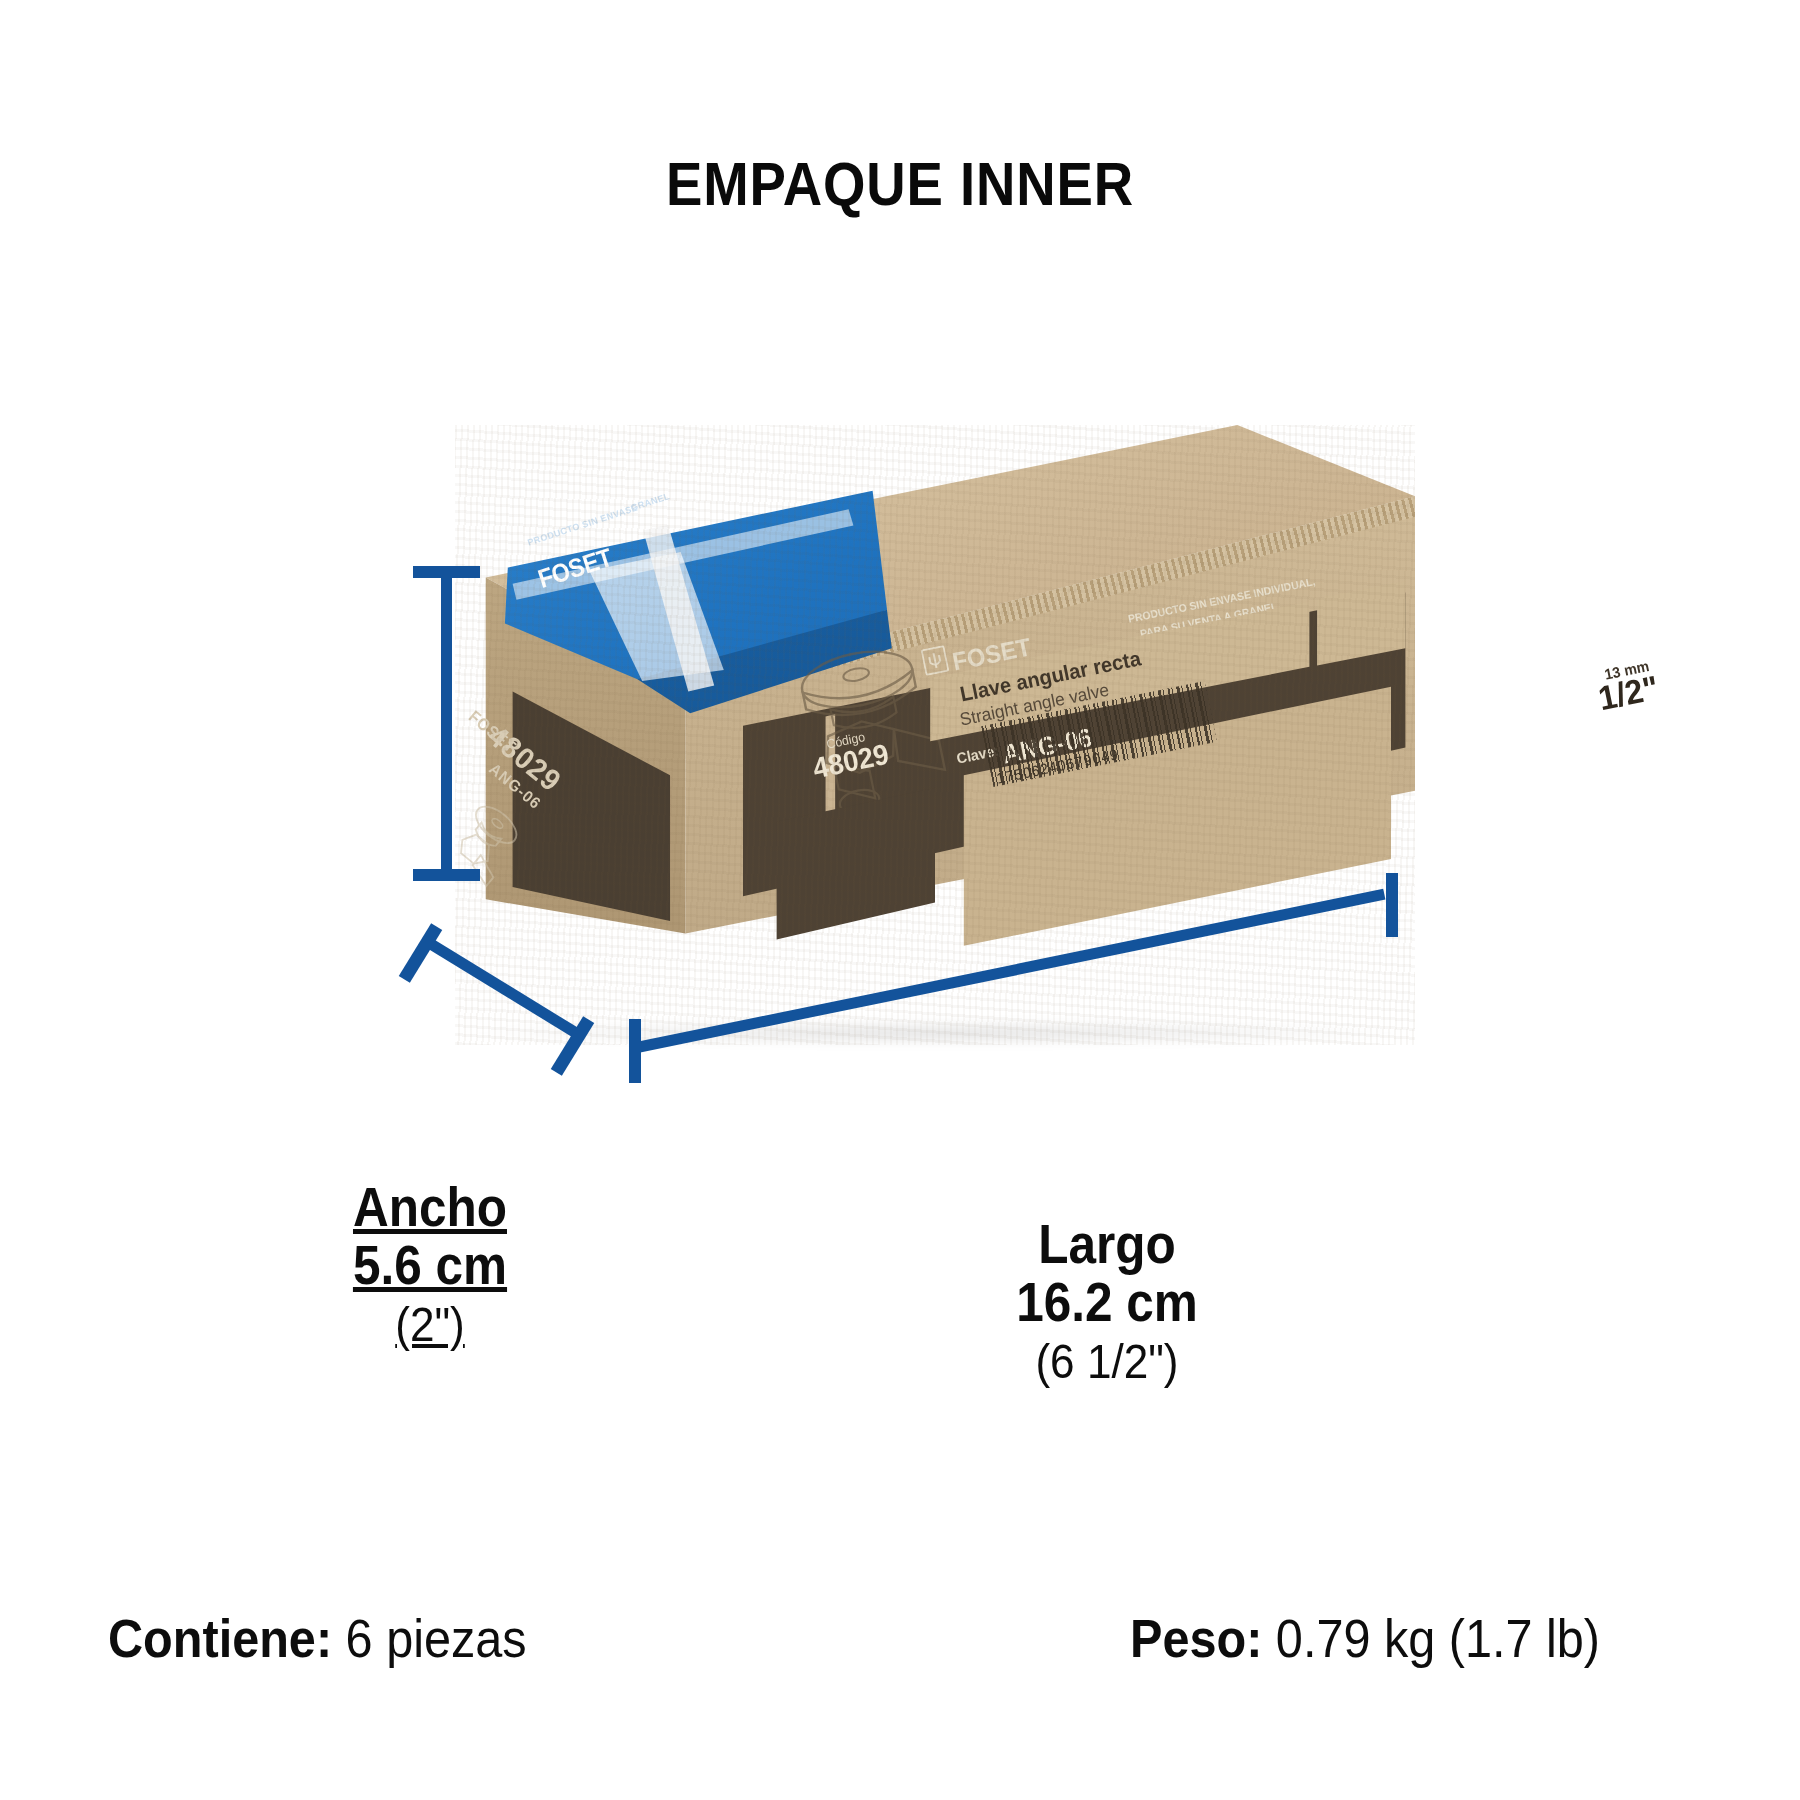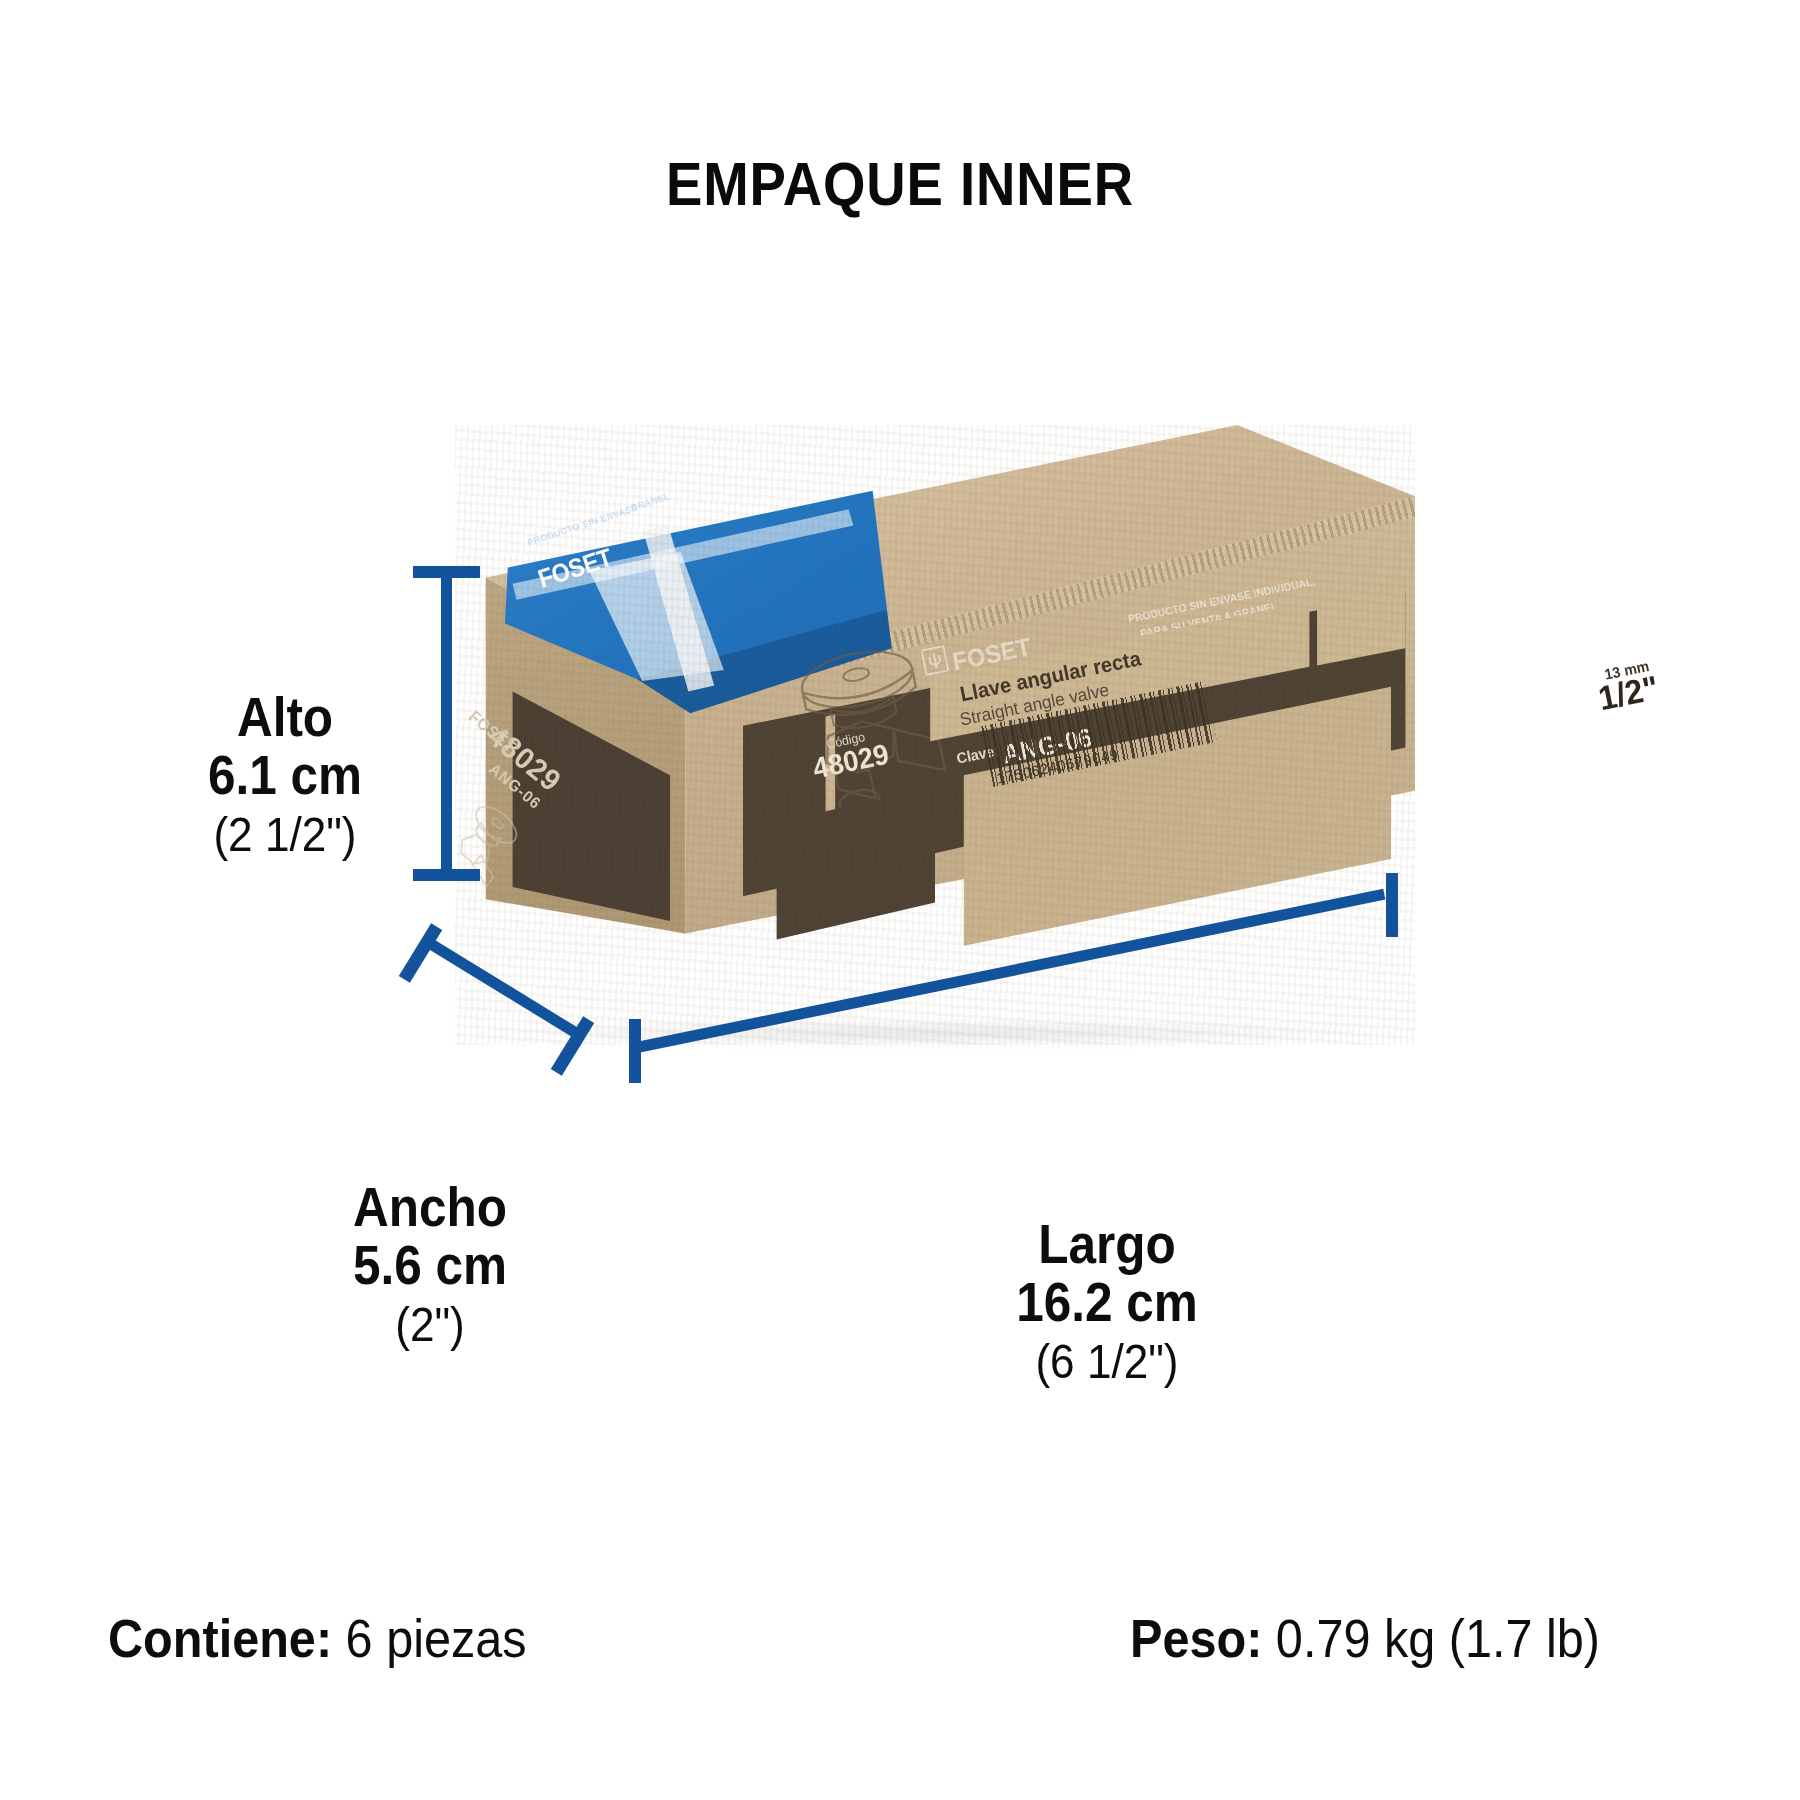--- a/index.html
+++ b/index.html
@@ -23,21 +23,21 @@
     transform-origin:center top;
   }
 
   
   .dimblock{position:absolute;text-align:center;color:#0d0d0d;line-height:1.06;}
   .dimblock .nm{font-size:55px;font-weight:bold;display:block;transform:scaleX(.9);}
   .dimblock .cm{font-size:55px;font-weight:bold;display:block;transform:scaleX(.9);}
   .dimblock .inch{font-size:49px;font-weight:normal;display:block;transform:scaleX(.9);margin-top:4px;}
 
   #alto-block{left:110px;top:688px;width:350px;}
-  #ancho-block{left:225px;top:1178px;width:410px;}
+  #ancho-block{left:225px;top:1178px;width:410px;text-decoration:underline;}
   #largo-block{left:897px;top:1215px;width:420px;}
 
   
   .bottominfo{
     position:absolute;top:1607px;font-size:54px;color:#0d0d0d;
     white-space:nowrap;transform:scaleX(.9);transform-origin:left top;
   }
   #contiene{left:108px;}
   #peso{left:1130px;transform-origin:left top;}
   .bottominfo .lbl{font-weight:bold;}
@@ -401,25 +401,20 @@
   <div class="capH" id="h-cap-bot"></div>
 
   <div class="dimline" id="w-line"></div>
   <div class="capH" id="w-cap-a"></div>
   <div class="capH" id="w-cap-b"></div>
 
   <div class="dimline" id="l-line"></div>
   <div class="capH" id="l-cap-a"></div>
   <div class="capH" id="l-cap-b"></div>
 
-  <div class="dimblock" id="alto-block">
-    <span class="nm">Alto</span>
-    <span class="cm">6.1 cm</span>
-    <span class="inch">(2 1/2")</span>
-  </div>
 
   <div class="dimblock" id="ancho-block">
     <span class="nm">Ancho</span>
     <span class="cm">5.6 cm</span>
     <span class="inch">(2")</span>
   </div>
 
   <div class="dimblock" id="largo-block">
     <span class="nm">Largo</span>
     <span class="cm">16.2 cm</span>

